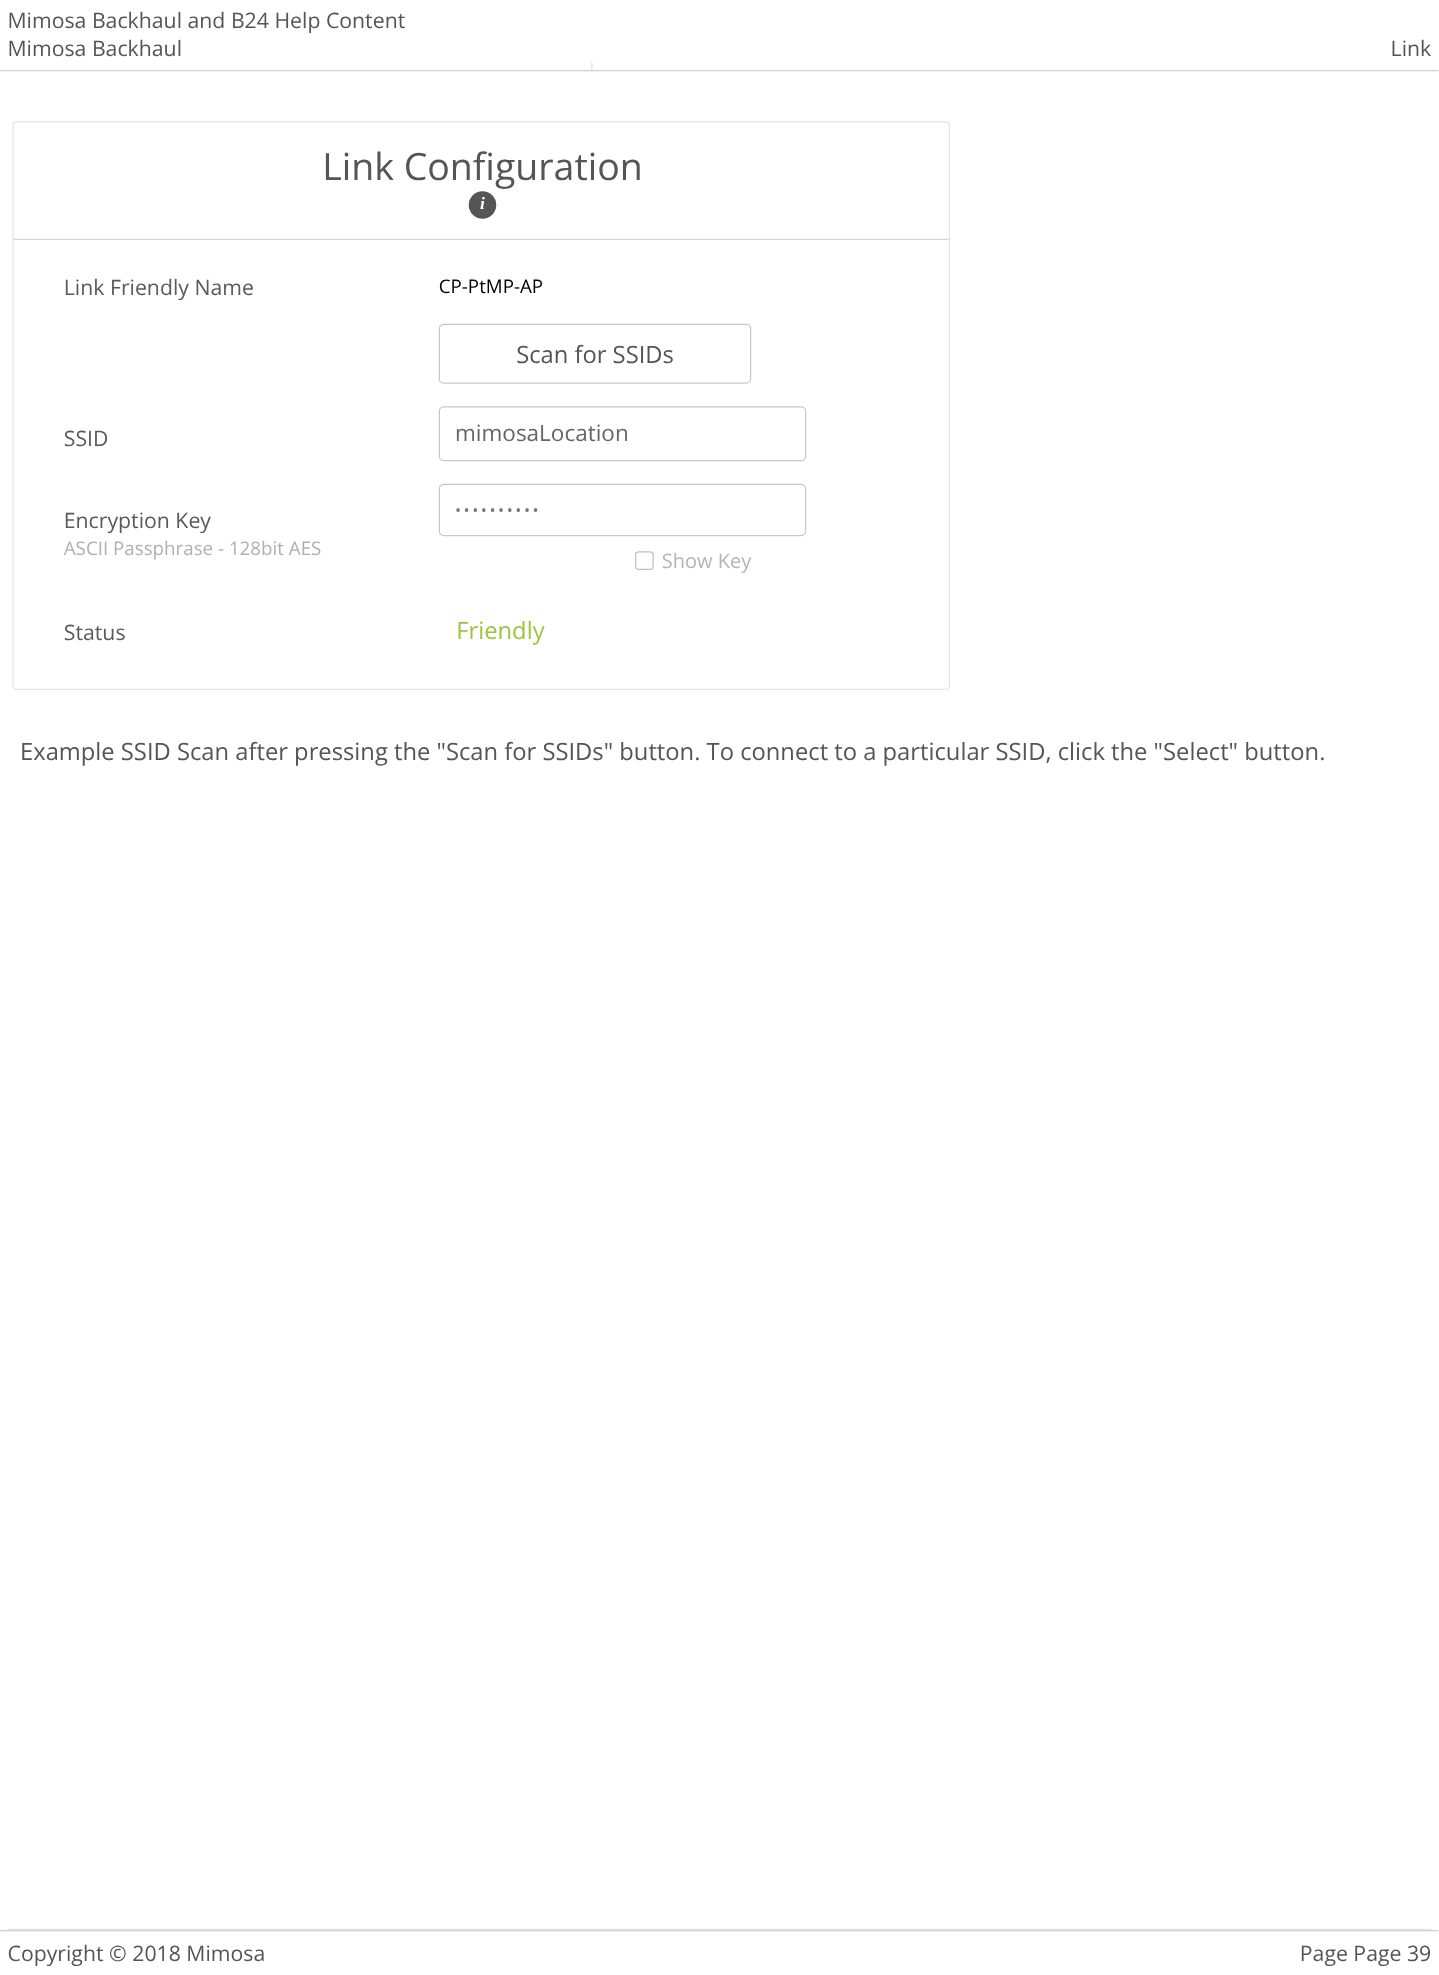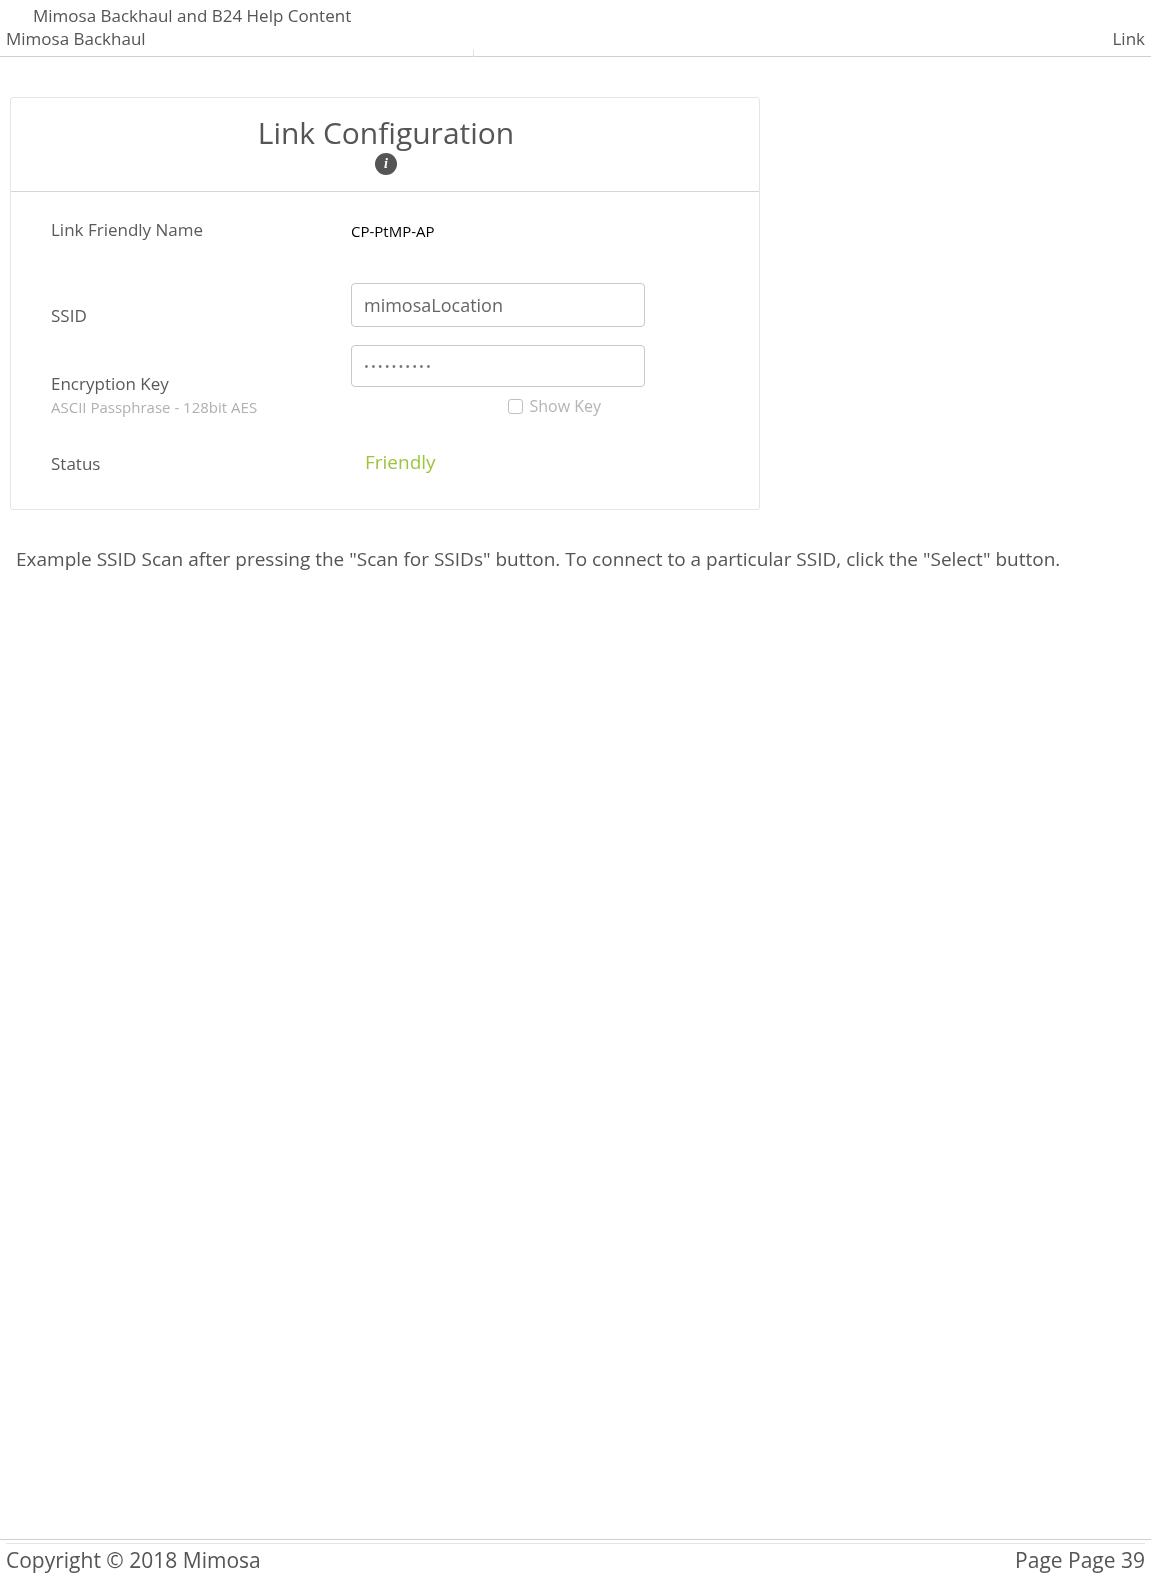--- a/index.html
+++ b/index.html
@@ -11,21 +11,20 @@
     position: relative;
     background: #fff;
   }
   .header {
     padding: 4px 6px 6px 6px;
     border-bottom: 1px solid #d0d0d0;
   }
   .header-line1 {
     font-size: 17px;
     color: #555;
-    margin-left: 27px;
   }
   .header-row2 {
     display: flex;
     justify-content: space-between;
     font-size: 17px;
     color: #555;
     position: relative;
   }
   .header-row2::after {
     content: "";
@@ -66,21 +65,21 @@
     font-size: 14px;
     display: flex; align-items: center; justify-content: center;
     font-family: Georgia, serif;
     font-style: italic;
   }
   .panel-body {
     padding: 20px 28px 30px 40px;
   }
   .row {
     display: flex;
-    align-items: flex-end;
+    align-items: center;
     margin-bottom: 18px;
   }
   .col-label {
     width: 300px;
     font-size: 17px;
     color: #5a5a5a;
     padding-top: 6px;
   }
   .col-label .sub {
     font-size: 15px;
@@ -148,21 +147,21 @@
     color: #555;
     line-height: 2.0;
   }
   .footer {
     position: absolute;
     left: 0; right: 0; bottom: 6px;
     border-top: 1px solid #d0d0d0;
     padding: 6px 6px 0 6px;
     display: flex;
     justify-content: space-between;
-    font-size: 21px;
+    font-size: 17px;
     color: #555;
   }
   .footer-rule2 {
     position: absolute;
     left: 6px; right: 6px; bottom: 36px;
     border-top: 1px solid #e5e5e5;
   }
 </style>
 </head>
 <body>
@@ -185,20 +184,23 @@
 
       <div class="row">
         <div class="col-label">Link Friendly Name</div>
         <div class="col-field">
           <div class="readonly-val">CP-PtMP-AP</div>
         </div>
       </div>
 
       <div class="row">
         <div class="col-label"></div>
+        <div class="col-field">
+          <div class="btn">Scan for SSIDs</div>
+        </div>
       </div>
 
       <div class="row">
         <div class="col-label">SSID</div>
         <div class="col-field">
           <input class="text-input" value="mimosaLocation" style="">
         </div>
       </div>
 
       <div class="row">

